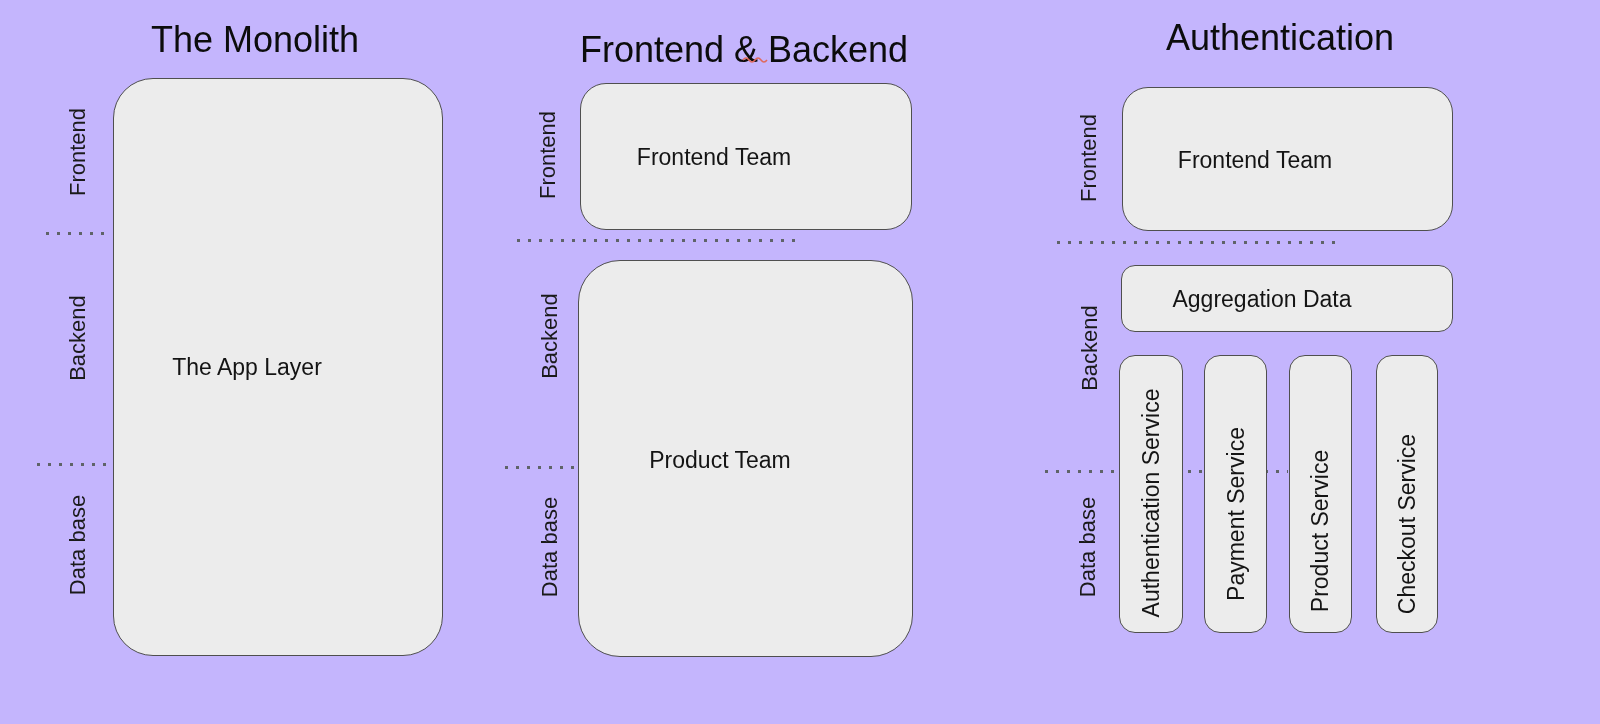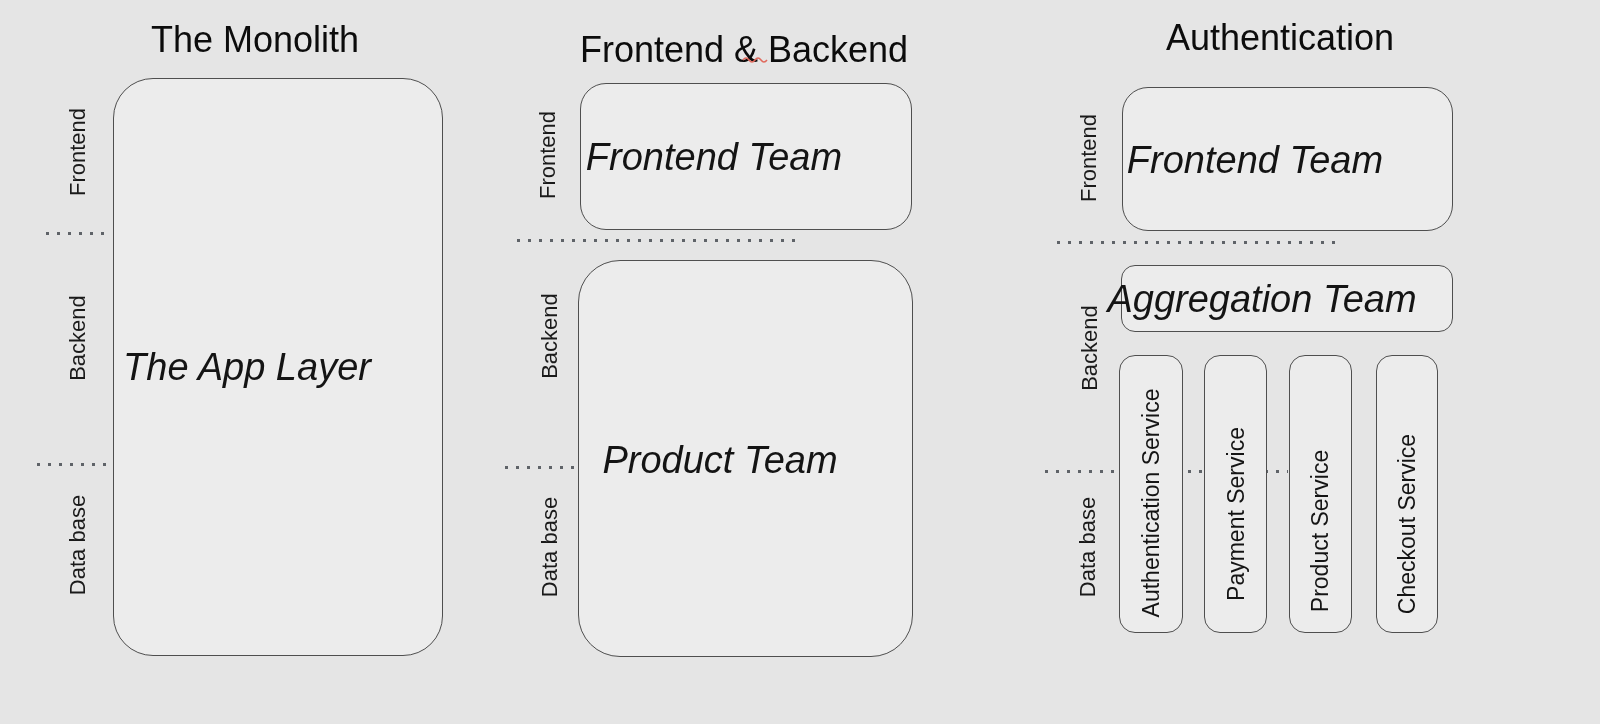--- a/index.html
+++ b/index.html
@@ -1,20 +1,20 @@
 <!DOCTYPE html>
 <html><head>
 <meta charset="utf-8">
 <style>
   html, body { margin: 0; padding: 0; background: #ffffff; }
   .canvas {
     position: relative;
     width: 1600px;
     height: 724px;
-    background: #e5e5e5;
+    background: #c4b5fd;
     font-family: "Liberation Sans", sans-serif;
     color: #141414;
     overflow: hidden;
   }
   .title {
     position: absolute;
     transform: translate(-50%, -50%);
     font-size: 36px;
     font-weight: 400;
     white-space: nowrap;
@@ -23,24 +23,23 @@
   }
   .box {
     position: absolute;
     background: #ececec;
     border: 1.3px solid #4f4f4f;
     box-sizing: border-box;
   }
   .clabel {
     position: absolute;
     transform: translate(-50%, -50%);
-    font-size: 38px;
+    font-size: 23px;
     white-space: nowrap;
     color: #141414;
-    font-style: italic;
   }
   .vlabel {
     position: absolute;
     transform: translate(-50%, -50%) rotate(-90deg);
     font-size: 22px;
     white-space: nowrap;
     color: #1a1a1a;
   }
   .slabel {
     position: absolute;
@@ -102,21 +101,21 @@
     <div class="vlabel" style="left:1090px; top:348px">Backend</div>
     <div class="vlabel" style="left:1088px; top:547px">Data base</div>
 
     <div class="dotline" style="left:1057px; top:241px; width:284px"></div>
     <div class="dotline" style="left:1045px; top:470px; width:243px"></div>
 
     <div class="box" style="left:1122px; top:87px; width:331px; height:144px; border-radius:26px"></div>
     <div class="clabel" style="left:1255px; top:160px">Frontend Team</div>
 
     <div class="box" style="left:1121px; top:265px; width:332px; height:67px; border-radius:14px"></div>
-    <div class="clabel" style="left:1262px; top:299px">Aggregation Team</div>
+    <div class="clabel" style="left:1262px; top:299px">Aggregation Data</div>
 
     <div class="box" style="left:1119px; top:355px; width:64px; height:278px; border-radius:16px"></div>
     <div class="slabel" style="left:1151px; top:503px">Authentication Service</div>
 
     <div class="box" style="left:1204px; top:355px; width:63px; height:278px; border-radius:16px"></div>
     <div class="slabel" style="left:1236px; top:514px">Payment Service</div>
 
     <div class="box" style="left:1289px; top:355px; width:63px; height:278px; border-radius:16px"></div>
     <div class="slabel" style="left:1320px; top:531px">Product Service</div>
 

